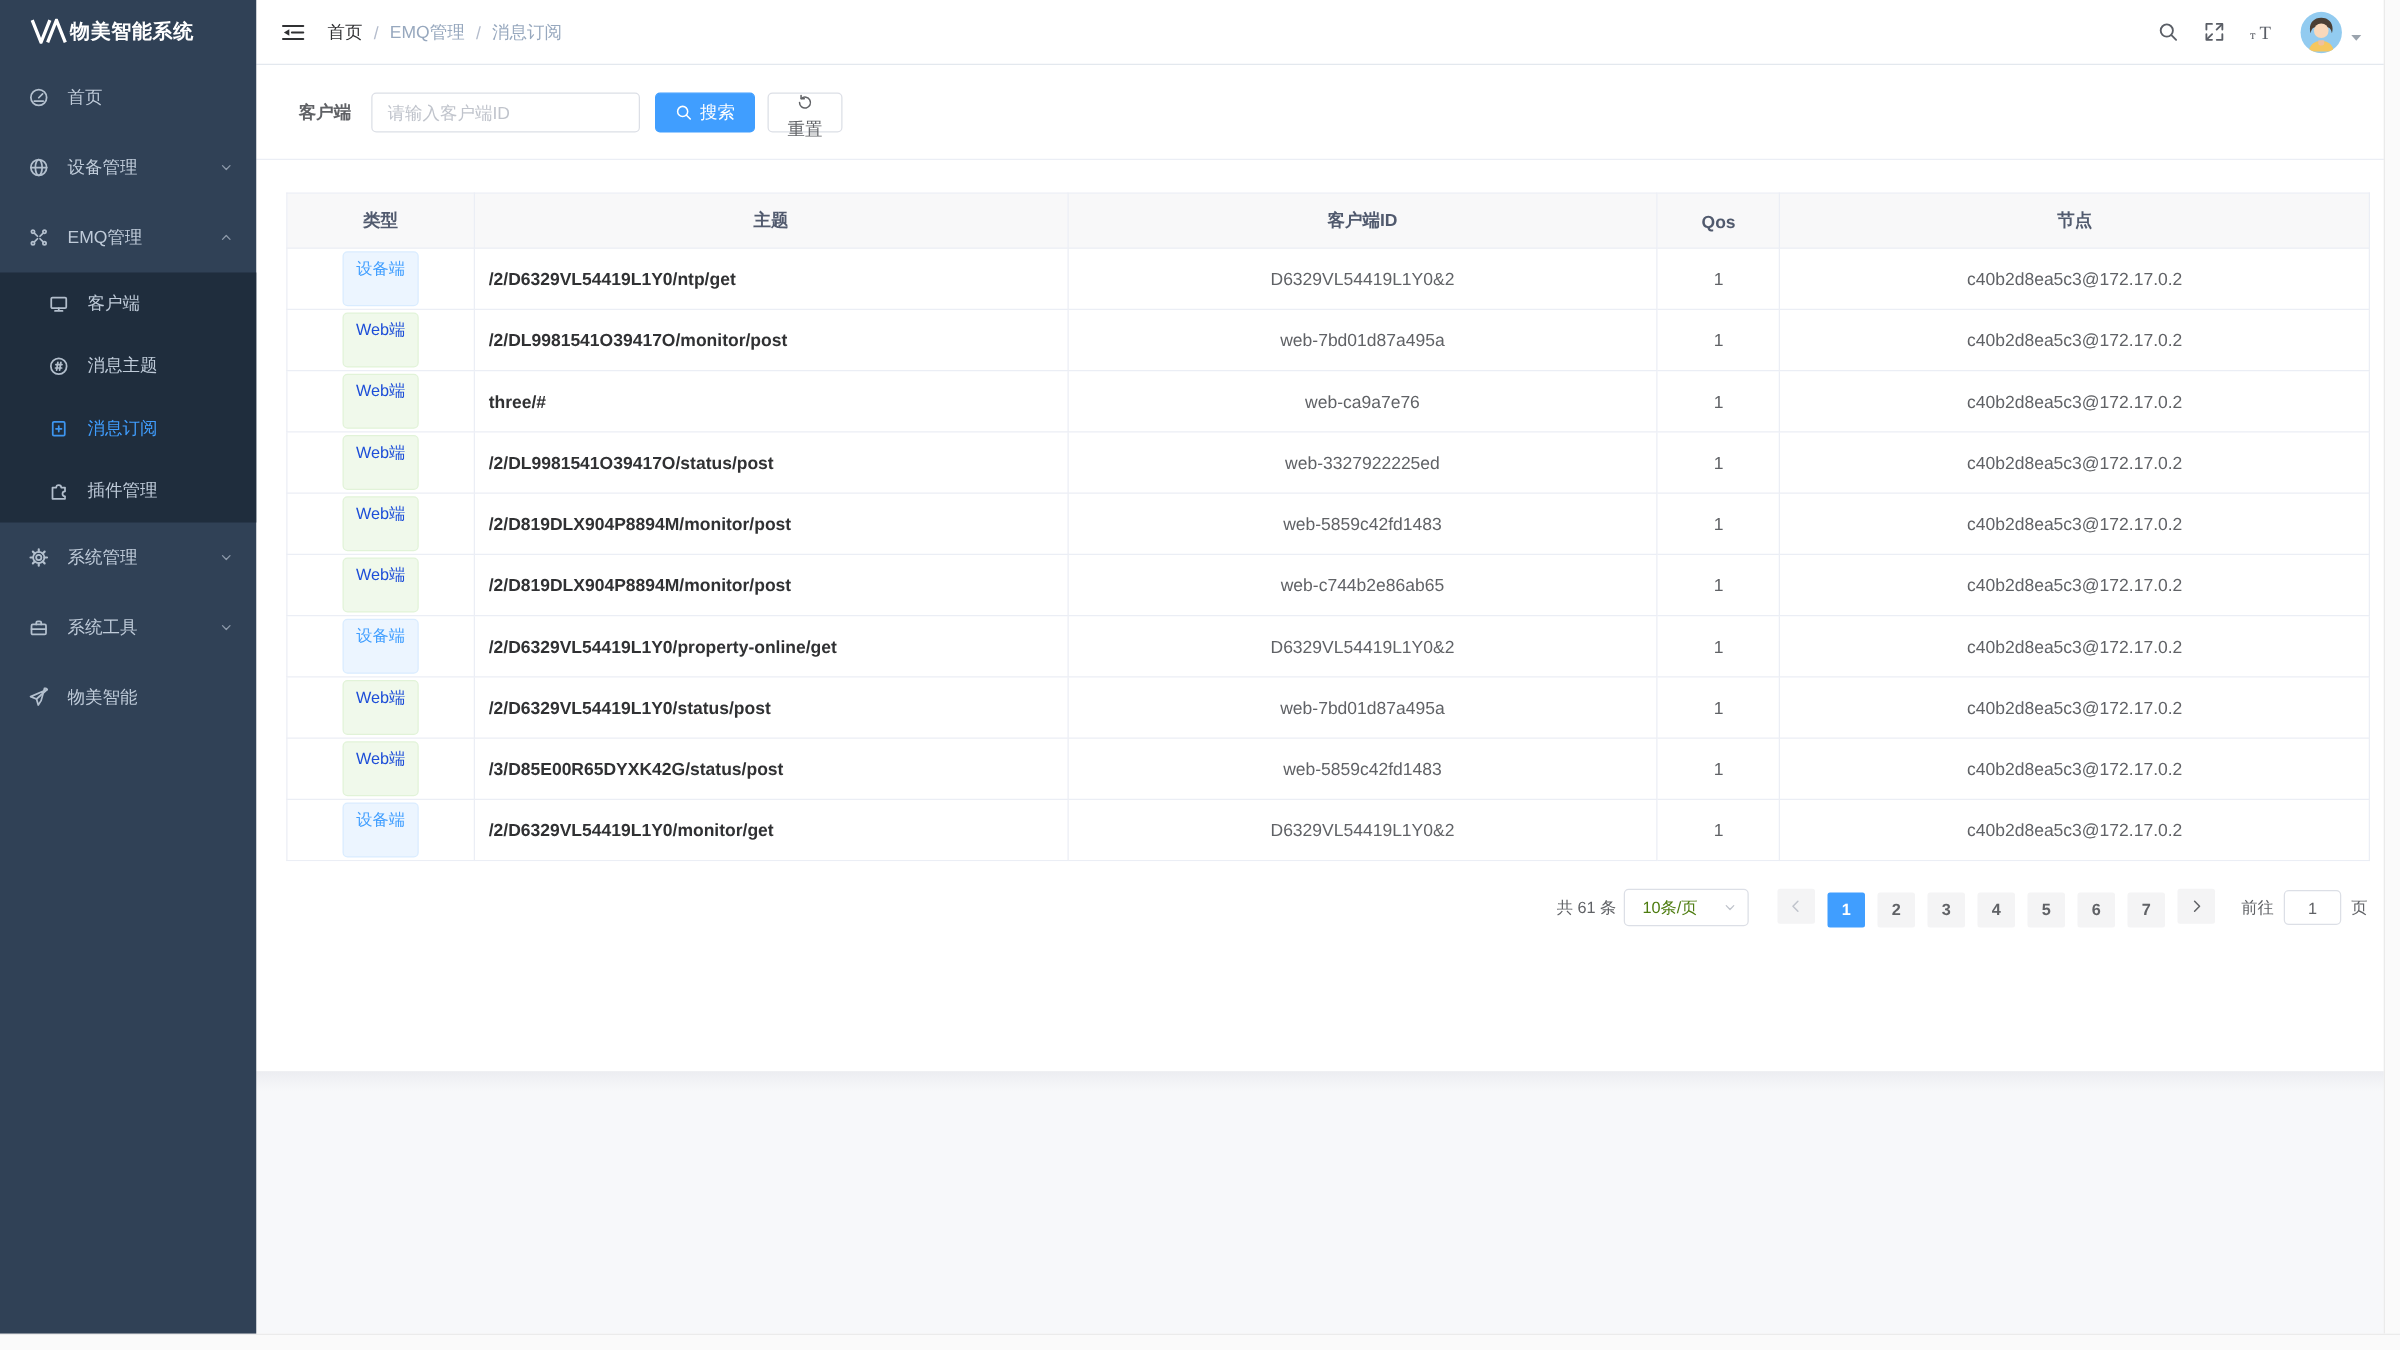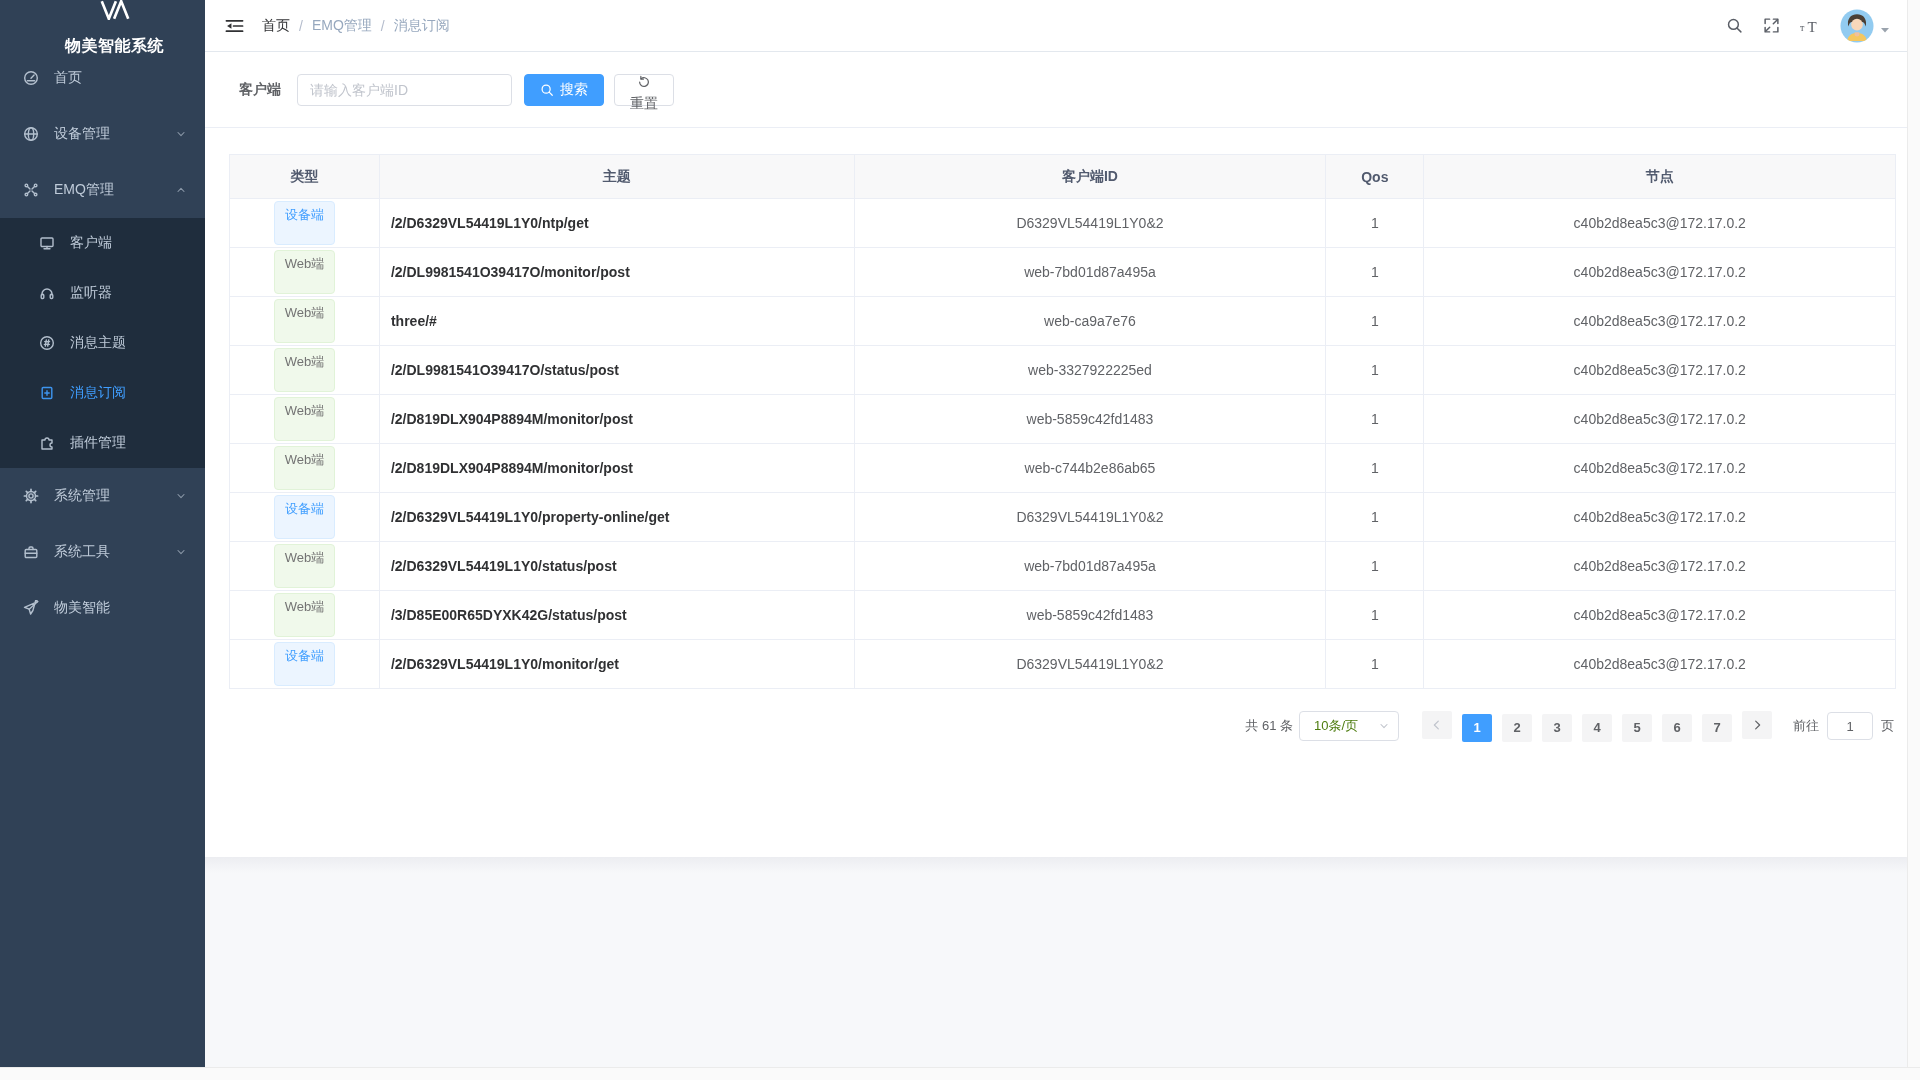--- a/index.html
+++ b/index.html
@@ -11,21 +11,21 @@
   html,body{width:1920px;height:1080px;}
   body{
     font-family:"Liberation Sans","DejaVu Sans",sans-serif;
     font-size:14px;color:#606266;background:#fff;
     overflow:hidden;position:relative;
   }
   svg{display:block;}
 
   
   .sidebar{position:absolute;left:0;top:0;bottom:0;width:205px;background:var(--sidebar-bg);z-index:10;}
-  .logo{height:50px;display:flex;align-items:center;padding-left:24px;gap:16px;flex-direction:column;}
+  .logo{height:50px;display:flex;align-items:center;padding-left:24px;gap:2px;}
   .logo-title{color:#fff;font-size:16px;font-weight:700;letter-spacing:.5px;}
   .menu{list-style:none;}
   .menu-item{height:56px;display:flex;align-items:center;padding:0 18px 0 22px;color:#bfcbd9;cursor:pointer;}
   .submenu{list-style:none;background:var(--submenu-bg);}
   .submenu-item{height:50px;display:flex;align-items:center;padding:0 18px 0 38px;color:#bfcbd9;cursor:pointer;}
   .submenu-item.active{color:var(--accent);}
   .mi-icon{width:18px;margin-right:14px;display:flex;align-items:center;justify-content:center;color:inherit;opacity:.92;}
   .mi-label{font-size:14px;white-space:nowrap;}
   .mi-arrow{margin-left:auto;color:#8b98a8;display:flex;}
 
@@ -57,21 +57,21 @@
 
   
   .table-area{padding:26px 24px 0 24px;background:#fff;}
   table{width:100%;border-collapse:collapse;table-layout:fixed;border:1px solid #ebeef5;}
   col.c0{width:9%;}col.c1{width:28.5%;}col.c2{width:28.3%;}col.c3{width:5.9%;}col.c4{width:28.3%;}
   thead th{height:44px;background:#f8f8f9;color:#515a6e;font-weight:600;font-size:14px;border:1px solid #ebeef5;text-align:center;}
   tbody td{height:49px;border:1px solid #ebeef5;font-size:14px;color:#606266;text-align:center;background:#fff;}
   td.cell-topic{text-align:left;padding-left:11px;font-weight:700;color:#303133;}
   .badge{display:inline-block;min-width:46px;padding:0 10px;height:44px;line-height:26px;font-size:13px;border-radius:4px;border:1px solid transparent;}
   .badge.device{color:#409eff;background:#ecf5ff;border-color:#d9ecff;}
-  .badge.web{color:#737373;background:#f0f9eb;border-color:#e1f3d8;}
+  .badge.web{color:#1d4ed8;background:#f0f9eb;border-color:#e1f3d8;}
 
   
   .pagination{display:flex;align-items:center;justify-content:flex-end;padding:22px 26px 0 0;font-size:13px;color:#606266;background:#fff;white-space:nowrap;}
   .pg-total{margin-right:6px;}
   .pg-size{width:100px;height:30px;border:1px solid #dcdfe6;border-radius:4px;display:flex;align-items:center;justify-content:space-between;padding:0 8px 0 14px;color:#4d7c0f;cursor:pointer;margin-right:18px;background:#fff;}
   .pg-size-arrow{color:#c0c4cc;display:flex;}
   .pg-btn{display:inline-flex;align-items:center;justify-content:center;height:28px;min-width:30px;padding:0 4px;margin:0 5px;background:#f4f4f5;color:#606266;font-size:13px;font-weight:700;border:none;border-radius:2px;cursor:pointer;font-family:inherit;}
   .pg-btn.active{background:var(--accent);color:#fff;}
   .pg-btn.disabled{color:#c0c4cc;cursor:not-allowed;}
   .pg-goto-label{margin:0 8px 0 16px;}
@@ -152,32 +152,20 @@
         <li class="submenu-item">
            <span class="mi-icon">
             <svg width="16" height="16" viewBox="0 0 16 16">
               <g fill="none" stroke="currentColor" stroke-width="1.4" stroke-linecap="round" stroke-linejoin="round">
                 <rect x="2" y="3" width="12" height="8.5" rx="1"></rect>
                 <path d="M8 11.5v2M5 13.7h6"></path>
               </g>
             </svg>
           </span>
            <span class="mi-label">客户端</span>
-         </li>
-        <li class="submenu-item">
-           <span class="mi-icon">
-            <svg width="16" height="16" viewBox="0 0 16 16">
-              <g fill="none" stroke="currentColor" stroke-width="1.4" stroke-linecap="round" stroke-linejoin="round">
-                <path d="M3 10V9a5 5 0 0 1 10 0v1"></path>
-                <rect x="2.2" y="9.3" width="2.6" height="4.2" rx="1.1"></rect>
-                <rect x="11.2" y="9.3" width="2.6" height="4.2" rx="1.1"></rect>
-              </g>
-            </svg>
-          </span>
-           <span class="mi-label">监听器</span>
          </li>
         <li class="submenu-item">
            <span class="mi-icon">
             <svg width="16" height="16" viewBox="0 0 16 16">
               <g fill="none" stroke="currentColor" stroke-width="1.4" stroke-linecap="round" stroke-linejoin="round">
                 <circle cx="8" cy="8" r="6.3" stroke-width="1.4"></circle>
                 <path d="M5.7 6.6h4.9M5.4 9.4h4.9M7.3 4.9l-1 6.2M9.7 4.9l-1 6.2"></path>
               </g>
             </svg>
           </span>

